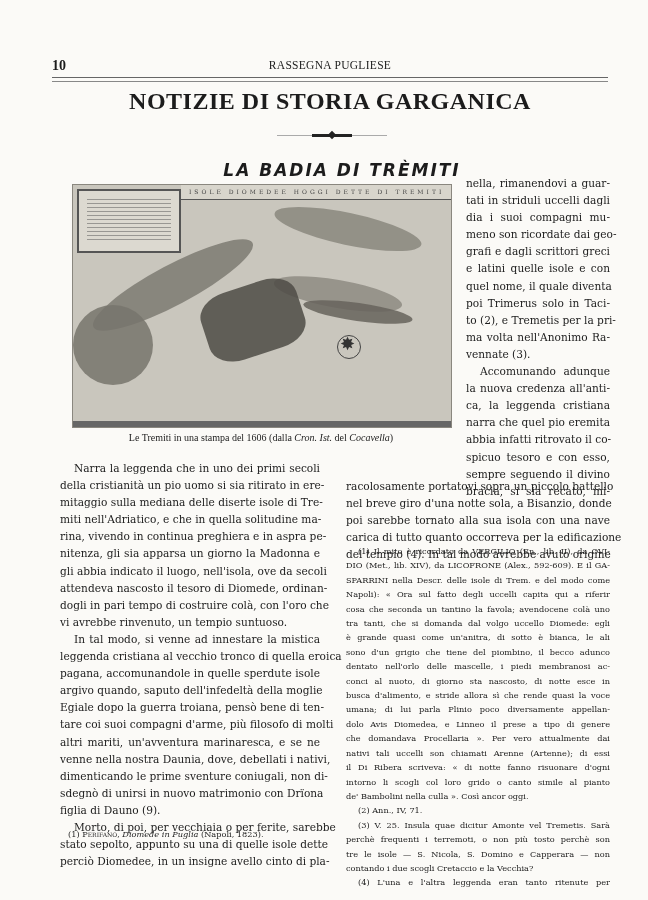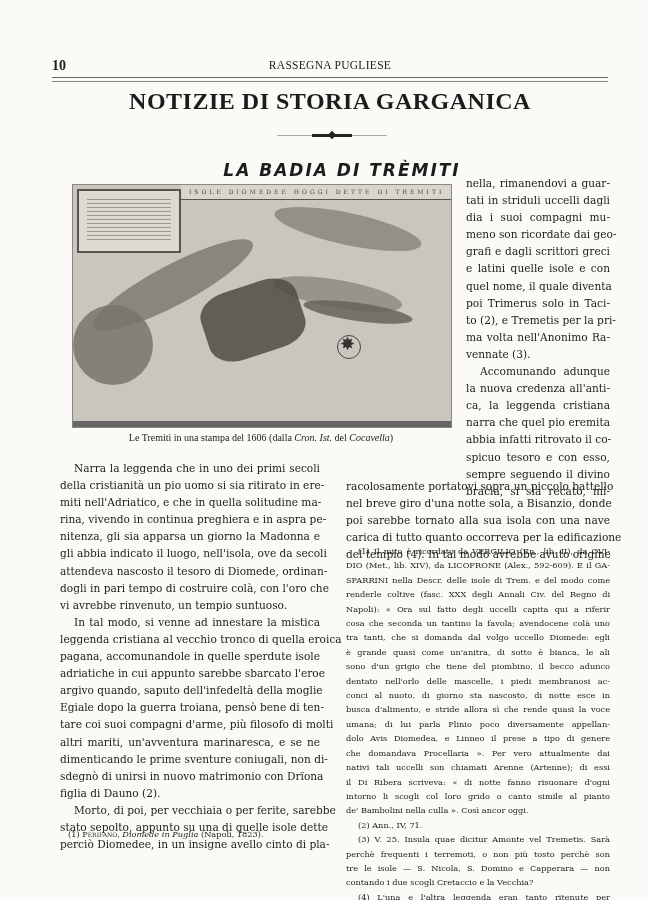--- a/index.html
+++ b/index.html
@@ -120,55 +120,55 @@
     <span class="line">racolosamente portatovi sopra un piccolo battello</span>
     <span class="line">nel breve giro d'una notte sola, a Bisanzio, donde</span>
     <span class="line">poi sarebbe tornato alla sua isola con una nave</span>
     <span class="line">carica di tutto quanto occorreva per la edificazione</span>
     <span class="line">del tempio (4). In tal modo avrebbe avuto origine</span>
   </div>
 
   <div class="text col-left">
     <span class="line" style="padding-left:14px">Narra la leggenda che in uno dei primi secoli</span>
     <span class="line">della cristianità un pio uomo si sia ritirato in ere-</span>
+    <span class="line">mitaggio sulla mediana delle diserte isole di Tre-</span>
     <span class="line">miti nell'Adriatico, e che in quella solitudine ma-</span>
     <span class="line">rina, vivendo in continua preghiera e in aspra pe-</span>
     <span class="line">nitenza, gli sia apparsa un giorno la Madonna e</span>
     <span class="line">gli abbia indicato il luogo, nell'isola, ove da secoli</span>
     <span class="line">attendeva nascosto il tesoro di Diomede, ordinan-</span>
     <span class="line">dogli in pari tempo di costruire colà, con l'oro che</span>
     <span class="line last">vi avrebbe rinvenuto, un tempio suntuoso.</span>
     <span class="line" style="padding-left:14px">In tal modo, si venne ad innestare la mistica</span>
     <span class="line">leggenda cristiana al vecchio tronco di quella eroica</span>
     <span class="line">pagana, accomunandole in quelle sperdute isole</span>
-    <span class="line">adriatiche in cui appunto sarebbe sbarcato l'eroe</span>
     <span class="line">argivo quando, saputo dell'infedeltà della moglie</span>
     <span class="line">Egiale dopo la guerra troiana, pensò bene di ten-</span>
     <span class="line">tare coi suoi compagni d'arme, più filosofo di molti</span>
     <span class="line">altri mariti, un'avventura marinaresca, e se ne</span>
+    <span class="line">venne nella nostra Daunia, dove, debellati i nativi,</span>
     <span class="line">dimenticando le prime sventure coniugali, non di-</span>
     <span class="line">sdegnò di unirsi in nuovo matrimonio con Drïona</span>
-    <span class="line last">figlia di Dauno (2).</span>
+    <span class="line last">figlia di Dauno (9).</span>
     <span class="line" style="padding-left:14px">Morto, di poi, per vecchiaia o per ferite, sarebbe</span>
     <span class="line">stato sepolto, appunto su una di quelle isole dette</span>
     <span class="line">perciò Diomedee, in un insigne avello cinto di pla-</span>
   </div>
 
   <div class="note-left">
     <span>(1)</span>
     <span class="sc">Perifano</span>,
     <i>Diomede in Puglia</i>
     <span>(Napoli, 1823).</span>
   </div>
 
   <div class="notes">
     <span class="line" style="padding-left:12px">(1) Il mito è ricordato da VERGILIO (En., lib. II), da OVI-</span>
     <span class="line">DIO (Met., lib. XIV), da LICOFRONE (Alex., 592-609). E il GA-</span>
     <span class="line">SPARRINI nella Descr. delle isole di Trem. e del modo come</span>
-    <span class="line">renderle coltive (fasc. XXX degli Annali Civ. del Regno di</span>
     <span class="line">Napoli): « Ora sul fatto degli uccelli capita qui a riferir</span>
     <span class="line">cosa che seconda un tantino la favola; avendocene colà uno</span>
     <span class="line">tra tanti, che si domanda dal volgo uccello Diomede: egli</span>
     <span class="line">è grande quasi come un'anitra, di sotto è bianca, le ali</span>
     <span class="line">sono d'un grigio che tiene del piombino, il becco adunco</span>
     <span class="line">dentato nell'orlo delle mascelle, i piedi membranosi ac-</span>
     <span class="line">conci al nuoto, di giorno sta nascosto, di notte esce in</span>
     <span class="line">busca d'alimento, e stride allora sì che rende quasi la voce</span>
     <span class="line">umana; di lui parla Plinio poco diversamente appellan-</span>
     <span class="line">dolo Avis Diomedea, e Linneo il prese a tipo di genere</span>

